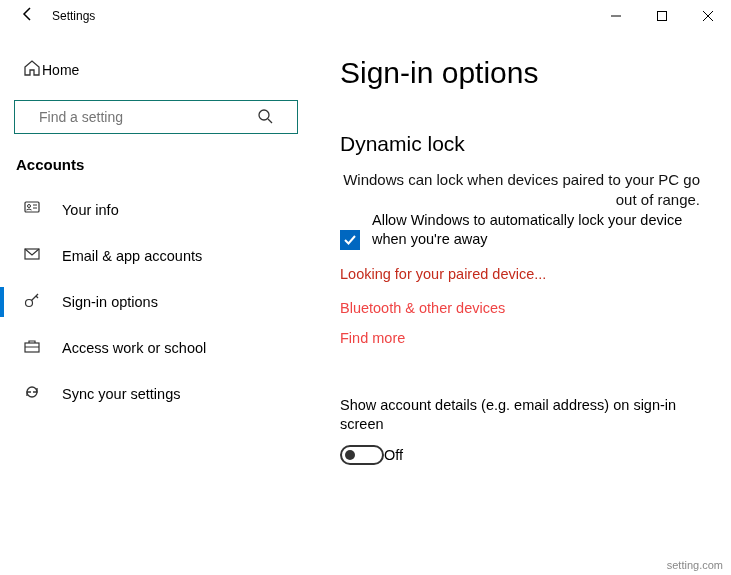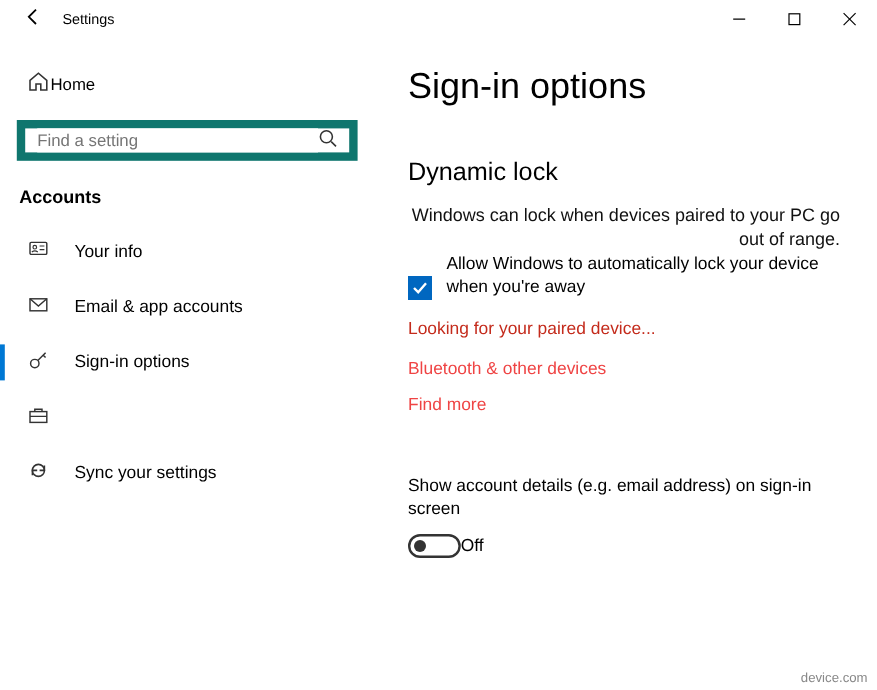--- a/index.html
+++ b/index.html
@@ -60,24 +60,25 @@
       height: 40px;
       padding-left: 8px;
       margin-bottom: 10px;
     }
     .home-row .icon {
       width: 20px;
       text-align: center;
       font-size: 16px;
     }
     .search-box {
-      border: 7px solid #0f766e;
+      border: 1px solid #0f766e;
       height: 34px;
       display: flex;
-      padding: 0 10px;
+      align-items: center;
+      padding: 0 24px;
       margin-bottom: 22px;
     }
     .search-box input {
       border: none;
       outline: none;
       flex: 1;
       font-size: 14px;
       color: #555;
     }
     .search-box .search-icon {
@@ -304,20 +305,21 @@
         <span class="nav-label">Sign-in options</span>
       </div>
       <div class="nav-item">
         <span class="nav-icon">
           <svg width="18" height="18" viewBox="0 0 18 18">
               <rect x="2" y="6" width="14" height="9" stroke="#333" stroke-width="1.2" fill="none"></rect>
               <path d="M6 6 L6 4 L12 4 L12 6" stroke="#333" stroke-width="1.2" fill="none"></path>
               <line x1="2" y1="10" x2="16" y2="10" stroke="#333" stroke-width="1"></line>
             </svg>
         </span>
+        <span class="nav-label">Access work or school</span>
       </div>
       <div class="nav-item">
         <span class="nav-icon">
           <svg width="18" height="18" viewBox="0 0 18 18">
               <path d="M4 9 A5 5 0 0 1 14 9" stroke="#333" stroke-width="1.3" fill="none"></path>
               <path d="M14 9 A5 5 0 0 1 4 9" stroke="#333" stroke-width="1.3" fill="none"></path>
               <path d="M14 5 L14 9 L10 9" stroke="#333" stroke-width="1.3" fill="none"></path>
               <path d="M4 13 L4 9 L8 9" stroke="#333" stroke-width="1.3" fill="none"></path>
             </svg>
         </span>
@@ -348,13 +350,13 @@
     <div class="sep"></div>
 
     <div class="toggle-desc">Show account details (e.g. email address) on sign-in screen</div>
     <div class="toggle-row">
       <div class="toggle"></div>
       <div class="toggle-label">Off</div>
     </div>
   </div>
 </div>
 
-<div class="watermark">device.com</div>
+<div class="watermark">setting.com</div>
 
 </body></html>

